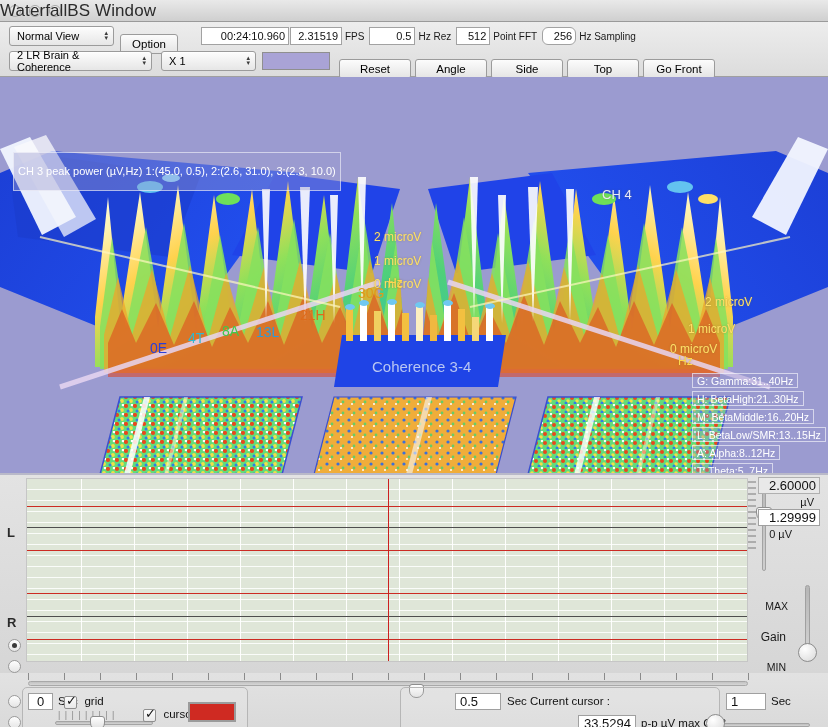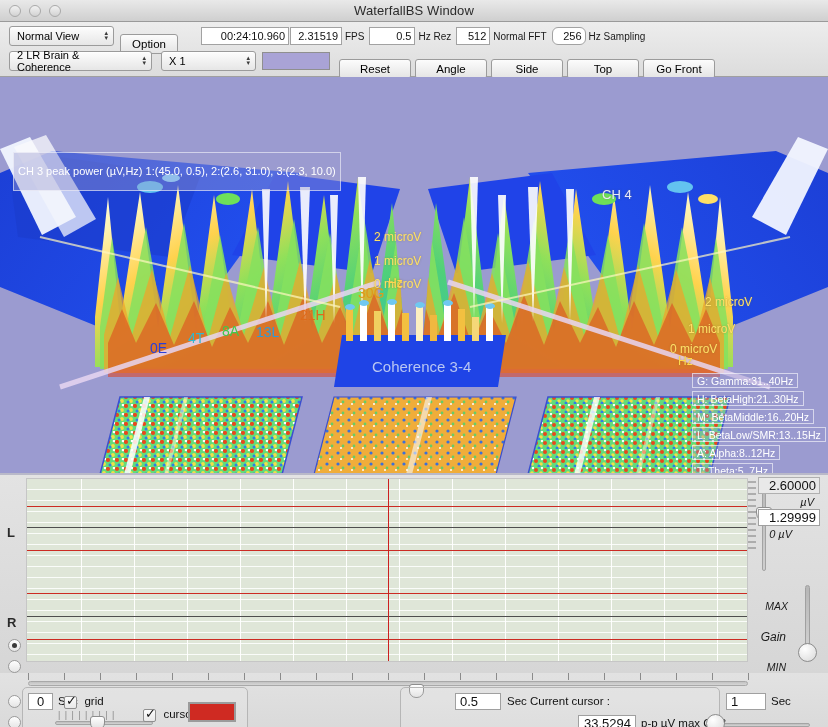--- a/index.html
+++ b/index.html
@@ -25,22 +25,22 @@
     border-bottom: 1px solid #9a9a9a;
     display: flex; align-items: center;
   }
   .traffic { display: flex; gap: 8px; margin-left: 9px; }
   .tl-dot {
     width: 12px; height: 12px; border-radius: 50%;
     background: linear-gradient(#f2f2f2,#d2d2d2);
     border: 1px solid #a9a9a9;
   }
   .win-title {
-    position: absolute; left: 0; right: 0; text-align: center;
-    font-size: 13px; color: #2b2b2b; font-weight: normal;
+    position: absolute; left: 0; right: 0; text-align: left;
+    font-size: 17px; color: #2b2b2b; font-weight: normal;
     letter-spacing: .1px;
   }
 
   
   .toolbar {
     background: linear-gradient(#ededed,#dcdcdc);
     border-bottom: 1px solid #a0a0a0;
     padding: 3px 5px 4px 5px;
   }
   .trow { display: flex; align-items: center; height: 22px; margin-bottom: 3px; }
@@ -193,21 +193,21 @@
     border: 1px solid #8e8e8e;
     border-radius: 3px 3px 3px 9px;
   }
   .numbox {
     position: absolute;
     background: #fff; border: 1px solid #a0a0a0;
     font-size: 13px; color: #111;
     display: flex; align-items: center; justify-content: center;
     height: 17px;
   }
-  .plain { position: absolute; font-size: 11px; color: #1a1a1a; white-space: nowrap; font-style: italic; }
+  .plain { position: absolute; font-size: 11px; color: #1a1a1a; white-space: nowrap; }
 
   .gain-track {
     position: absolute; right: 18px; top: 110px;
     width: 5px; height: 68px;
     background: linear-gradient(#b6b6b6,#d2d2d2);
     border: 1px solid #a0a0a0; border-radius: 3px;
   }
   .gain-knob {
     position: absolute; right: 11px; top: 168px;
     width: 19px; height: 19px; border-radius: 50%;
@@ -294,21 +294,21 @@
           </span>
       </div>
       <div class="btn" style="margin-left:6px;width:58px;">Option</div>
 
       <div class="tfield" style="width:88px;margin-left:23px;">00:24:10.960</div>
       <div class="tfield" style="width:52px;margin-left:1px;">2.31519</div>
       <span class="tlabel">FPS</span>
       <div class="tfield" style="width:46px;">0.5</div>
       <span class="tlabel">Hz Rez</span>
       <div class="tfield" style="width:34px;">512</div>
-      <span class="tlabel">Normal FFT</span>
+      <span class="tlabel">Point FFT</span>
       <div class="tfield" style="width:34px;border-radius:6px;">256</div>
       <span class="tlabel">Hz Sampling</span>
     </div>
 
     <div class="trow">
       <div class="popup" style="width:143px;margin-left:4px;">
         <span>2 LR Brain &amp; Coherence</span>
         <span class="arrows">
             <span>▴</span>
             <span>▾</span>

